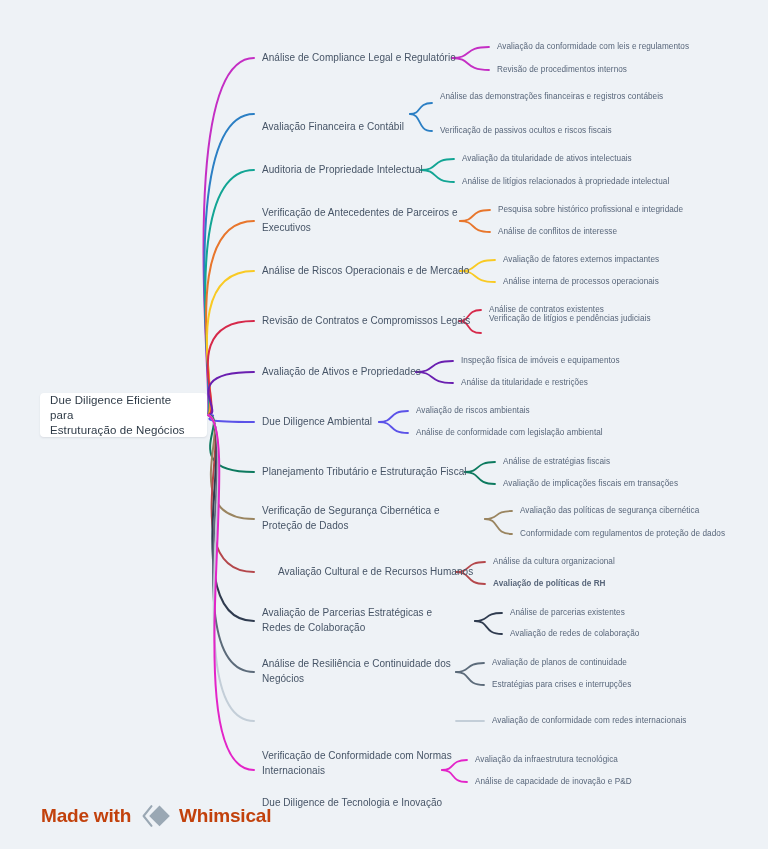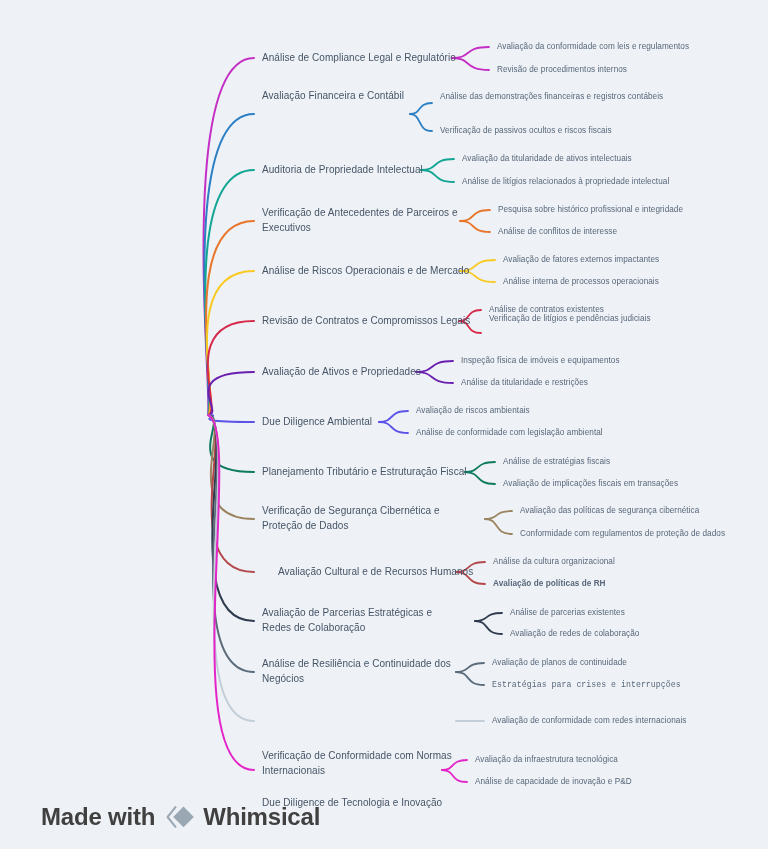--- a/index.html
+++ b/index.html
@@ -38,21 +38,21 @@
     color:#58667a;
     letter-spacing:.05px;
     z-index:4;
   }
   .footer{
     position:absolute;left:41px;top:803px;
     display:flex;align-items:center;gap:9px;
     z-index:6;
   }
   .footer-text{
-    font-size:24px;color:#404040;font-weight:700;letter-spacing:-.2px;
+    font-size:19px;color:#c2410c;font-weight:700;letter-spacing:-.2px;
   }
   .logo{width:30px;height:26px;display:block;}
 </style>
 </head>
 <body>
 
 <div id="canvas">
   <svg id="links" viewBox="0 0 768 849">
       <path d="M 208 415 C 213 400.72, 176 58, 254 58" fill="none" stroke="#c42ec4" stroke-width="2" stroke-linecap="round"></path>
       <path d="M 452 58 C 472.35 58, 463.1 47, 489 47" fill="none" stroke="#c42ec4" stroke-width="1.8" stroke-linecap="round"></path>
@@ -93,26 +93,32 @@
       <path d="M 208 415 C 239.4 425.28, 176 672, 254 672" fill="none" stroke="#5c6b7a" stroke-width="2" stroke-linecap="round"></path>
       <path d="M 456 672 C 471.4 672, 464.4 663, 484 663" fill="none" stroke="#5c6b7a" stroke-width="1.8" stroke-linecap="round"></path>
       <path d="M 456 672 C 471.4 672, 464.4 685, 484 685" fill="none" stroke="#5c6b7a" stroke-width="1.8" stroke-linecap="round"></path>
       <path d="M 208 415 C 241.6 427.24, 176 721, 254 721" fill="none" stroke="#c3ced8" stroke-width="2" stroke-linecap="round"></path>
       <path d="M 456 721 C 471.4 721, 464.4 721, 484 721" fill="none" stroke="#c3ced8" stroke-width="1.8" stroke-linecap="round"></path>
       <path d="M 208 415 C 243.8 429.2, 176 770, 254 770" fill="none" stroke="#e324c8" stroke-width="2" stroke-linecap="round"></path>
       <path d="M 442 770 C 455.75 770, 449.5 760, 467 760" fill="none" stroke="#e324c8" stroke-width="1.8" stroke-linecap="round"></path>
       <path d="M 442 770 C 455.75 770, 449.5 782, 467 782" fill="none" stroke="#e324c8" stroke-width="1.8" stroke-linecap="round"></path>
     </svg>
 
+  <div class="root-card">
+    <div>
+      <div class="root-text">Due Diligence Eficiente para</div>
+      <div class="root-text">Estruturação de Negócios</div>
+    </div>
+  </div>
 
   <div id="nodes-layer">
       <div class="node" style="left: 262px; width: 230px; top: 50.5px;">Análise de Compliance Legal e Regulatório</div>
       <div class="leaf" style="left: 497px; width: 265px; top: 41px;">Avaliação da conformidade com leis e regulamentos</div>
       <div class="leaf" style="left: 497px; width: 265px; top: 64px;">Revisão de procedimentos internos</div>
-      <div class="node" style="left: 262px; width: 230px; top: 89px;">Avaliação Financeira e Contábil</div>
+      <div class="node" style="left: 262px; width: 230px; top: 120px;">Avaliação Financeira e Contábil</div>
       <div class="leaf" style="left: 440px; width: 322px; top: 91px;">Análise das demonstrações financeiras e registros contábeis</div>
       <div class="leaf" style="left: 440px; width: 322px; top: 125px;">Verificação de passivos ocultos e riscos fiscais</div>
       <div class="node" style="left: 262px; width: 230px; top: 162.5px;">Auditoria de Propriedade Intelectual</div>
       <div class="leaf" style="left: 462px; width: 300px; top: 153px;">Avaliação da titularidade de ativos intelectuais</div>
       <div class="leaf" style="left: 462px; width: 300px; top: 176px;">Análise de litígios relacionados à propriedade intelectual</div>
       <div class="node" style="left: 262px; width: 196px; top: 206px;">Verificação de Antecedentes de Parceiros e Executivos</div>
       <div class="leaf" style="left: 498px; width: 264px; top: 204px;">Pesquisa sobre histórico profissional e integridade</div>
       <div class="leaf" style="left: 498px; width: 264px; top: 226px;">Análise de conflitos de interesse</div>
       <div class="node" style="left: 262px; width: 230px; top: 263.5px;">Análise de Riscos Operacionais e de Mercado</div>
       <div class="leaf" style="left: 503px; width: 259px; top: 254px;">Avaliação de fatores externos impactantes</div>
@@ -133,21 +139,21 @@
       <div class="leaf" style="left: 520px; width: 242px; top: 505px;">Avaliação das políticas de segurança cibernética</div>
       <div class="leaf" style="left: 520px; width: 242px; top: 528px;">Conformidade com regulamentos de proteção de dados</div>
       <div class="node" style="left: 262px; width: 230px; top: 564.5px; margin-left: 16px;">Avaliação Cultural e de Recursos Humanos</div>
       <div class="leaf" style="left: 493px; width: 269px; top: 556px;">Análise da cultura organizacional</div>
       <div class="leaf" style="left: 493px; width: 269px; top: 578px; font-weight: bold;">Avaliação de políticas de RH</div>
       <div class="node" style="left: 262px; width: 196px; top: 606px;">Avaliação de Parcerias Estratégicas e Redes de Colaboração</div>
       <div class="leaf" style="left: 510px; width: 252px; top: 607px;">Análise de parcerias existentes</div>
       <div class="leaf" style="left: 510px; width: 252px; top: 628px;">Avaliação de redes de colaboração</div>
       <div class="node" style="left: 262px; width: 196px; top: 657px;">Análise de Resiliência e Continuidade dos Negócios</div>
       <div class="leaf" style="left: 492px; width: 270px; top: 657px;">Avaliação de planos de continuidade</div>
-      <div class="leaf" style="left: 492px; width: 270px; top: 679px; font-family: Liberation Mono, monospace;">Estratégias para crises e interrupções</div>
+      <div class="leaf" style="left: 492px; width: 270px; top: 679px;">Estratégias para crises e interrupções</div>
       <div class="node" style="left: 262px; width: 196px; top: 706px; margin-top: 43px;">Verificação de Conformidade com Normas Internacionais</div>
       <div class="leaf" style="left: 492px; width: 270px; top: 715px;">Avaliação de conformidade com redes internacionais</div>
       <div class="node" style="left: 262px; width: 230px; top: 796px;">Due Diligence de Tecnologia e Inovação</div>
       <div class="leaf" style="left: 475px; width: 287px; top: 754px;">Avaliação da infraestrutura tecnológica</div>
       <div class="leaf" style="left: 475px; width: 287px; top: 776px;">Análise de capacidade de inovação e P&amp;D</div>
     </div>
 </div>
 
 <div class="footer">
   <span class="footer-text">Made with</span>

